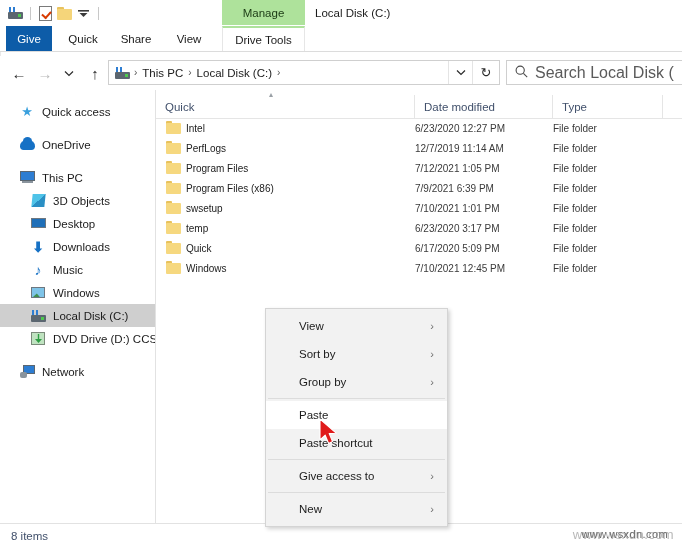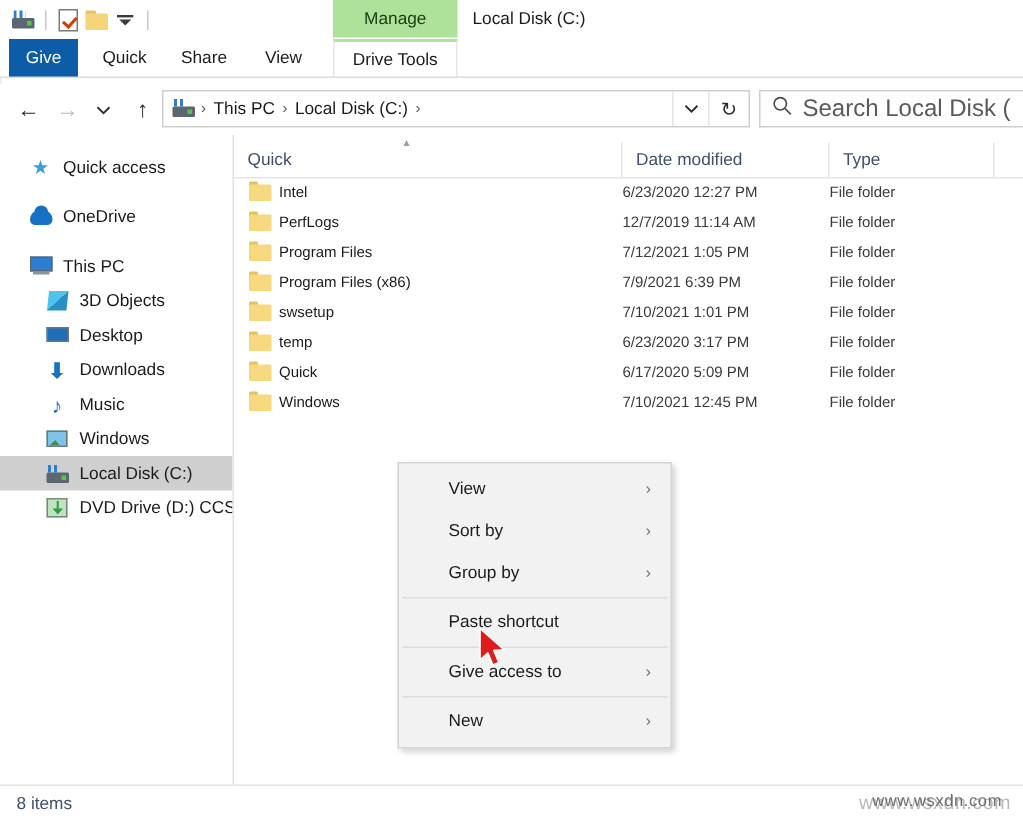--- a/index.html
+++ b/index.html
@@ -814,20 +814,29 @@
 
       <div class="nav-item indent">
         <span class="ic">
             <span class="ic-dvd"></span>
           </span>
         <span>DVD Drive (D:) CCSA</span>
       </div>
 
       <div class="nav-gap"></div>
 
+      <div class="nav-item">
+        <span class="ic">
+            <span class="ic-net">
+              <span class="scr"></span>
+              <span class="plug"></span>
+            </span>
+          </span>
+        <span>Network</span>
+      </div>
     </div>
 
     <div id="split-line"></div>
 
     <div id="list-pane">
 
       <div id="col-header">
         <div class="col name">
           <span>Quick</span>
           <span id="sort-caret">▴</span>
@@ -926,20 +935,23 @@
       <span>Sort by</span>
       <span class="arrow">›</span>
     </div>
     <div class="mi">
       <span>Group by</span>
       <span class="arrow">›</span>
     </div>
 
     <div class="msep"></div>
 
+    <div class="mi hover">
+      <span>Paste</span>
+    </div>
     <div class="mi">
       <span>Paste shortcut</span>
     </div>
 
     <div class="msep"></div>
 
     <div class="mi">
       <span>Give access to</span>
       <span class="arrow">›</span>
     </div>

